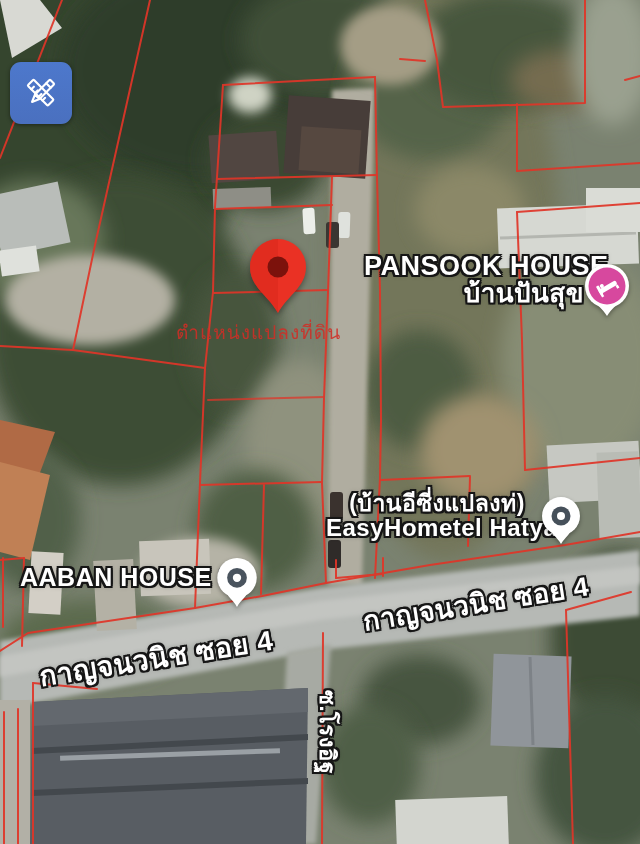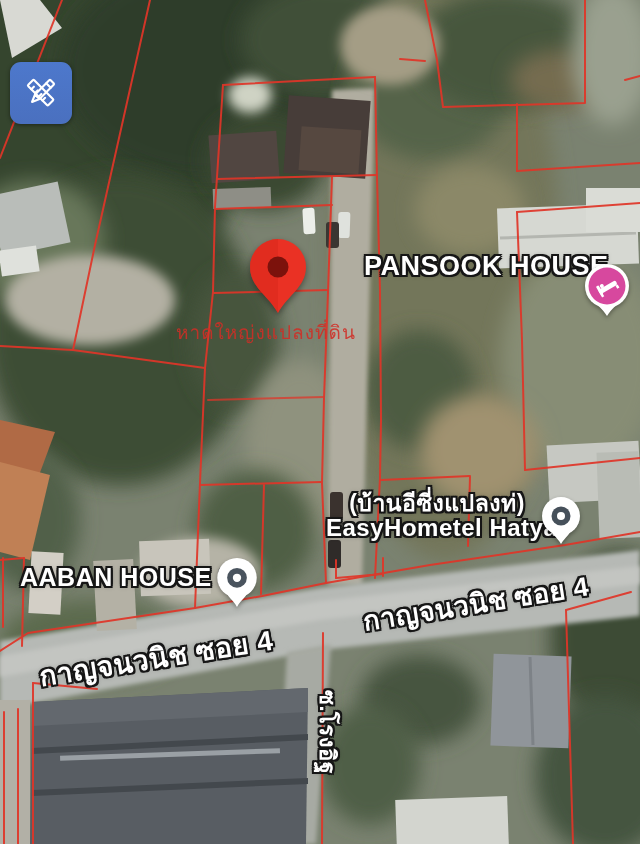--- a/index.html
+++ b/index.html
@@ -162,30 +162,31 @@
       <polyline points="18,709 18,844"></polyline>
       <polyline points="323,633 322,844"></polyline>
       <polyline points="566,610 573,844"></polyline>
       <polyline points="566,610 631,592"></polyline>
       <polyline points="336,560 336,578"></polyline>
       <polyline points="336,578 383,574"></polyline>
       <polyline points="383,558 383,576"></polyline>
     </g>
   </svg>
 
-  <div class="parcel-note">หาดใหญ่งแปลงที่ดิน</div>
+  <div class="parcel-note">ตำแหน่งแปลงที่ดิน</div>
 
   <svg class="pin pin-marker" width="64" height="80" viewBox="0 0 64 80">
     <path d="M32,76 C22,58 4,50 4,30 A28,28 0 1 1 60,30 C60,50 42,58 32,76 Z" fill="#ea3124"></path>
     <path d="M32,76 C22,58 4,50 4,30 A28,28 0 0 1 32,2 L32,76 Z" fill="#d8281c" opacity="0.55"></path>
     <circle cx="32" cy="30" r="10.5" fill="#7c120c"></circle>
   </svg>
 
   <div class="map-label poi-pansook-label">
     <span class="l1">PANSOOK HOUSE</span>
+    <span class="l2">บ้านปันสุข</span>
   </div>
   <svg class="pin pin-pansook" width="50" height="58" viewBox="0 0 50 58">
     <path d="M25,54 C20,46 14,43 14,38 L36,38 C36,43 30,46 25,54 Z" fill="#ffffff"></path>
     <circle cx="25" cy="24" r="22" fill="#ffffff"></circle>
     <circle cx="25" cy="24" r="18.5" fill="#d7489e"></circle>
     <g transform="rotate(-30 25 24)" fill="#ffffff">
       <rect x="15" y="19" width="3" height="10" rx="1"></rect>
       <rect x="15" y="23" width="20" height="5" rx="2"></rect>
       <circle cx="20.5" cy="21.5" r="2"></circle>
       <rect x="15" y="28" width="2.5" height="3.5"></rect>

